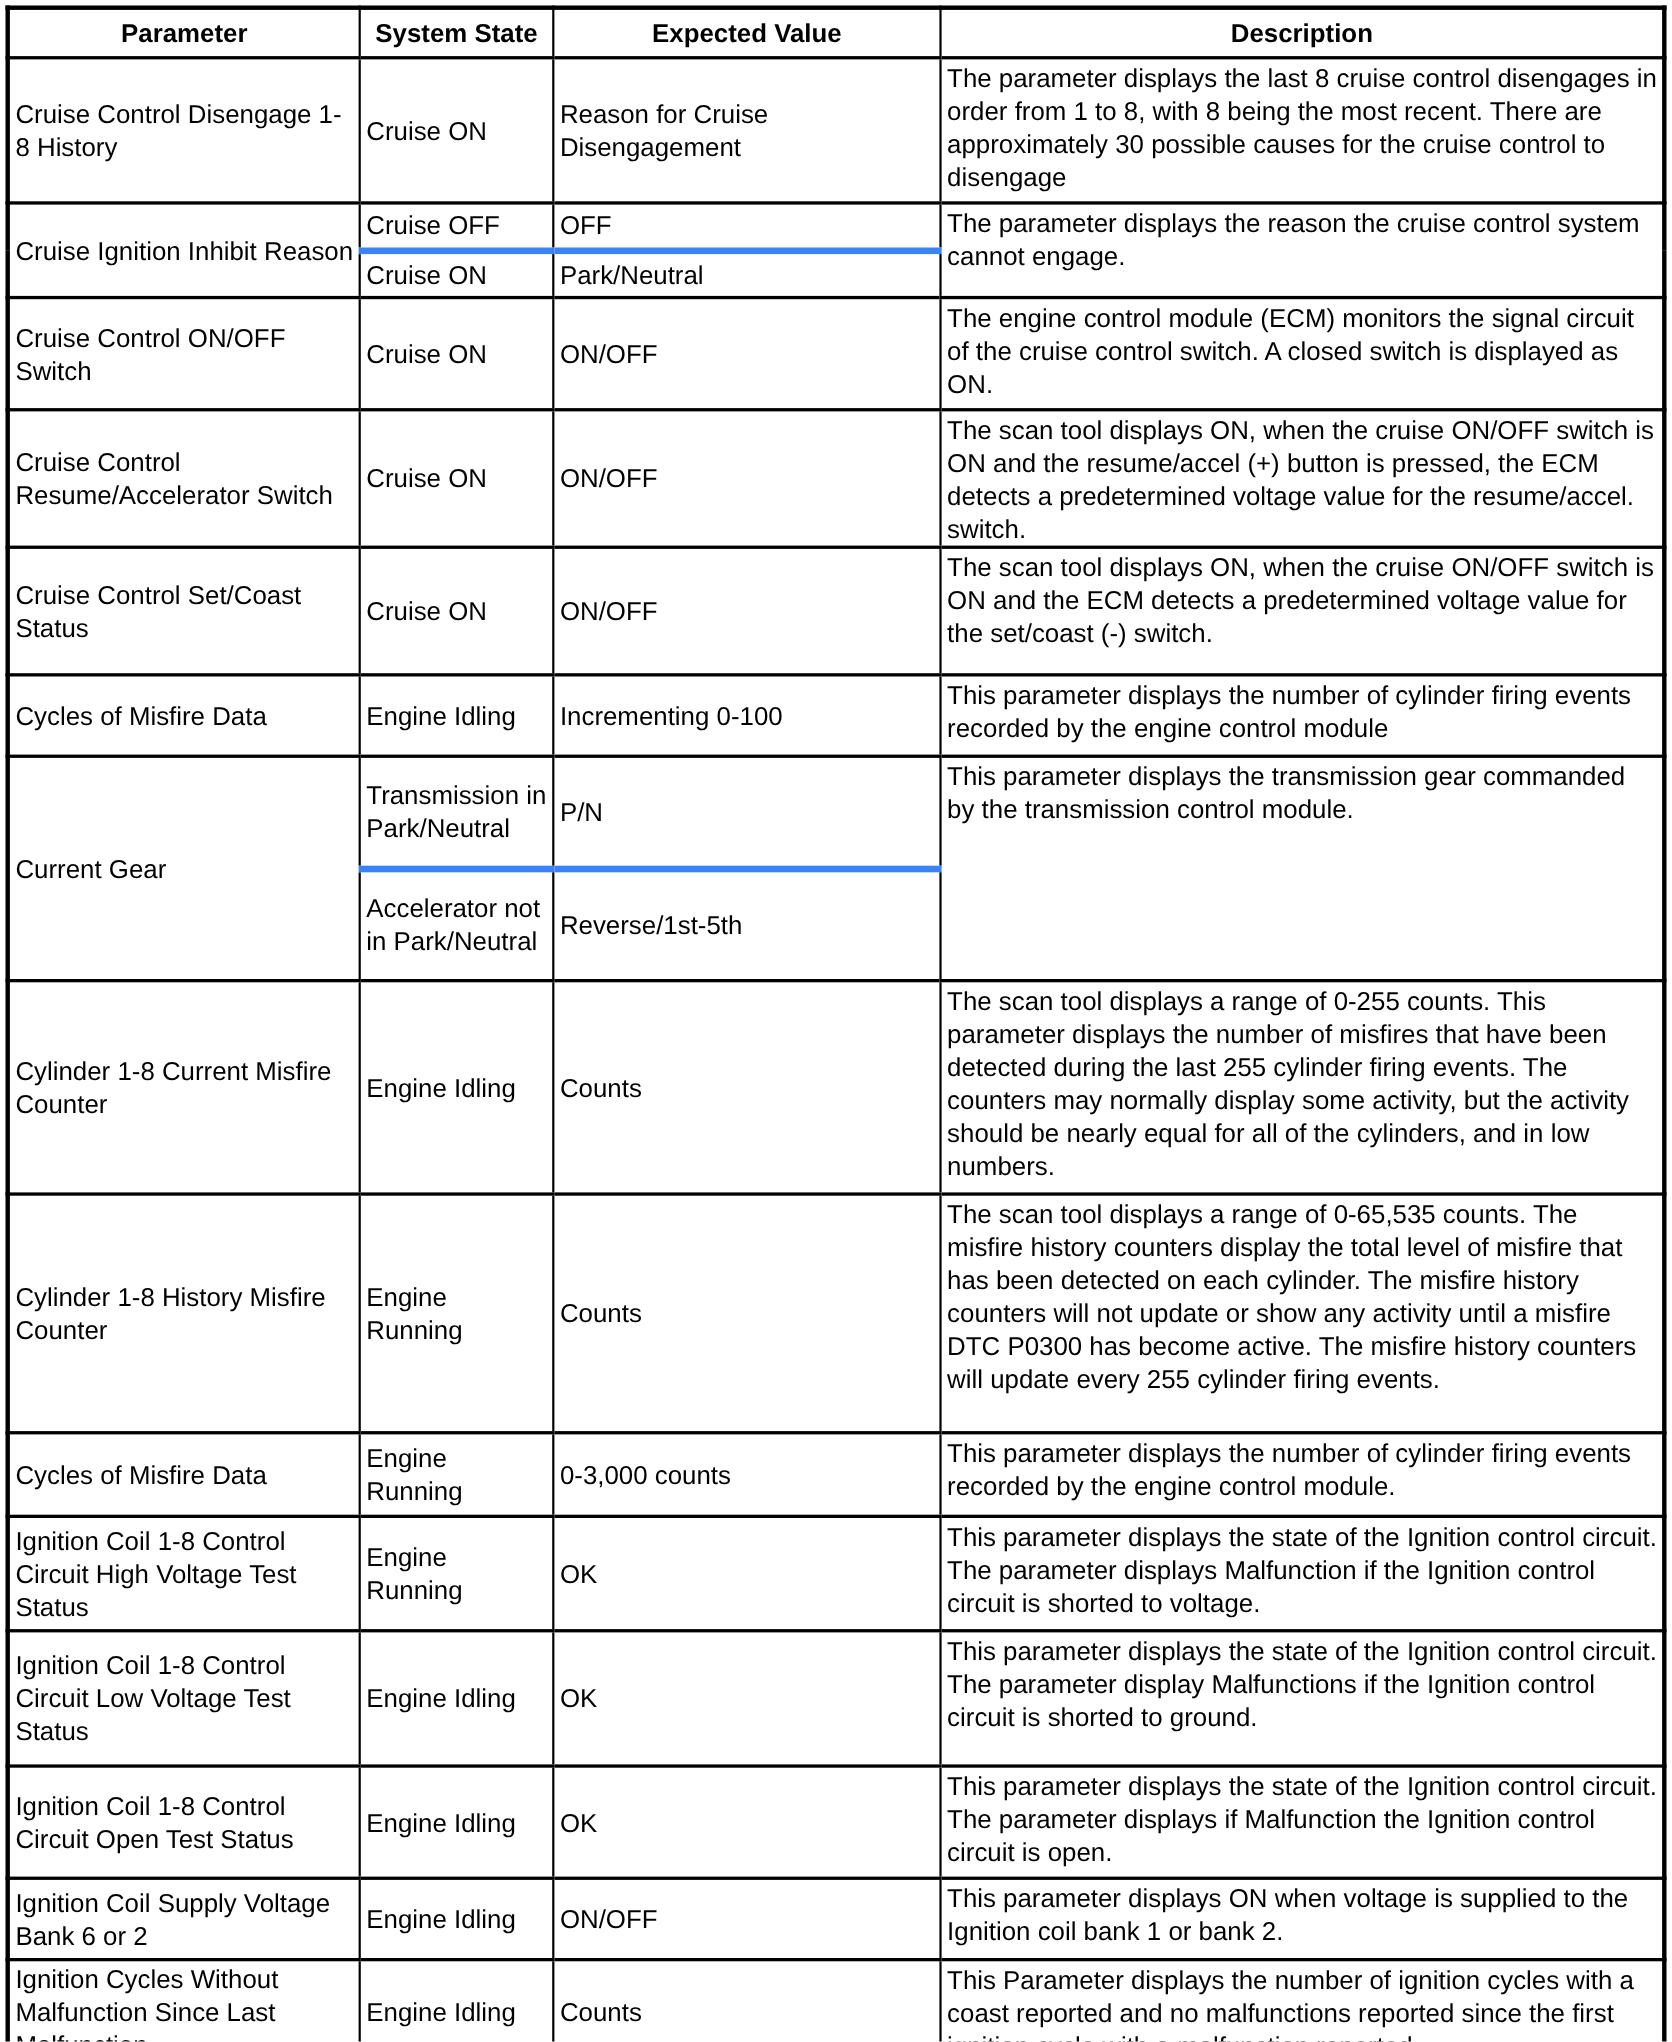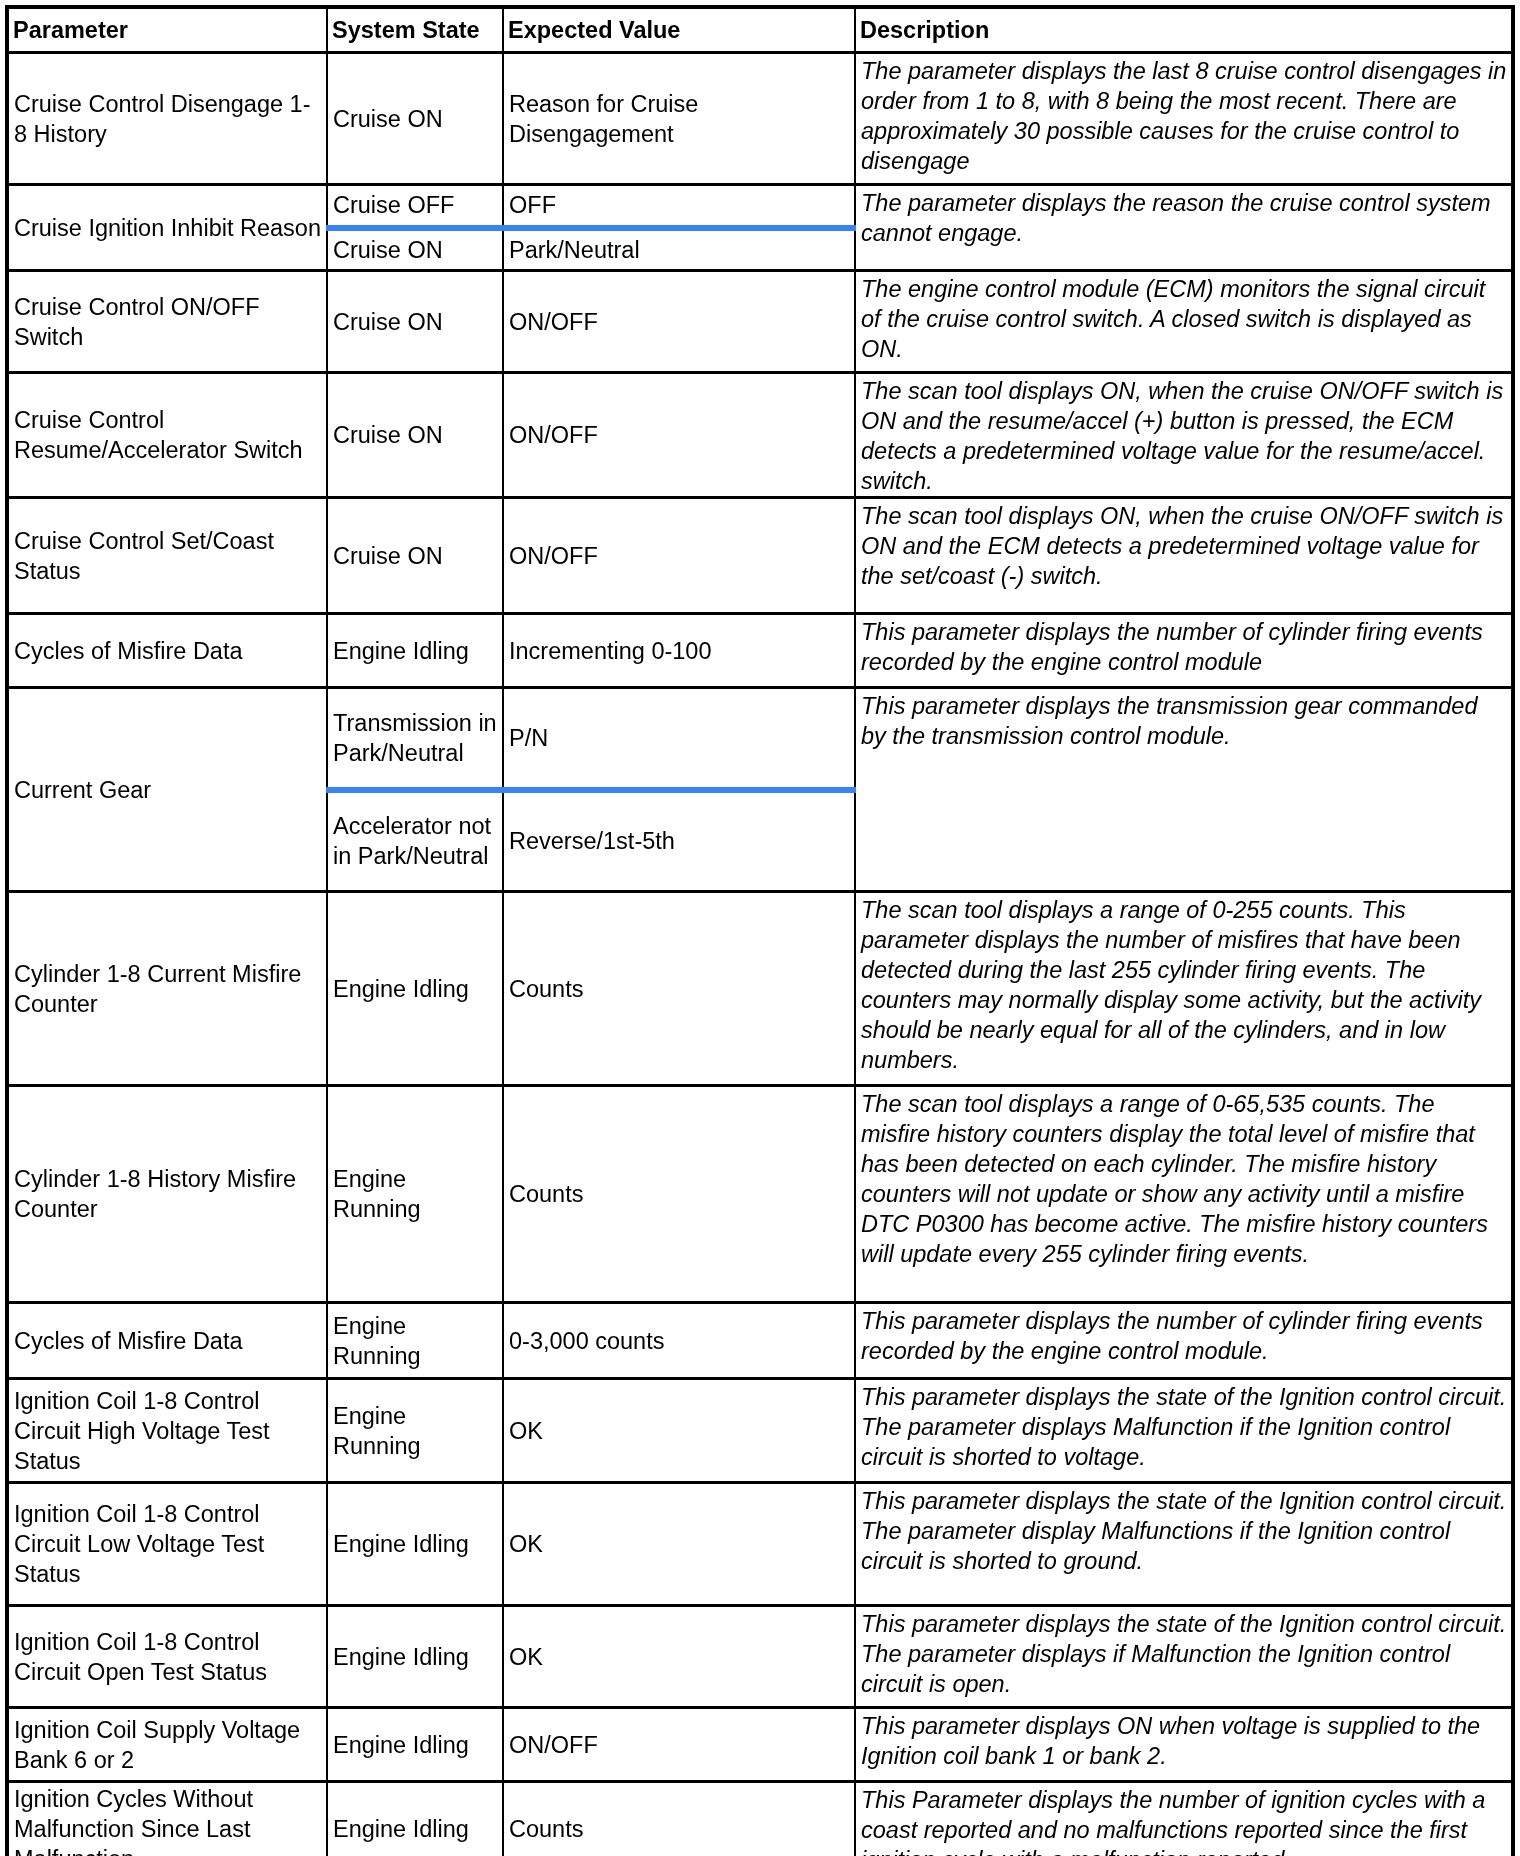--- a/index.html
+++ b/index.html
@@ -14,37 +14,37 @@
     font-size: 23.5px;
     line-height: 30px;
     color: #000;
   }
   col.c1 { width: 320px; }
   col.c2 { width: 176px; }
   col.c3 { width: 352px; }
   col.c4 { width: auto; }
   th {
     font-weight: bold;
-    text-align: left;
+    text-align: center;
     height: 42px;
     padding: 0 4px;
     border: 2px solid #000;
     border-bottom: 3px solid #000;
     vertical-align: middle;
   }
   td {
     border-left: 2px solid #000;
     border-right: 2px solid #000;
     border-top: 3px solid #000;
     border-bottom: 3px solid #000;
     padding: 0 4px 0 5px;
     vertical-align: middle;
     text-align: left;
   }
-  td.desc { vertical-align: top; padding-top: 2px; font-style: italic; }
+  td.desc { vertical-align: top; padding-top: 2px; }
   td.sub-top { border-bottom: 6px solid #3b82f6; }
   td.sub-bottom { border-top: 2px solid #000; }
 </style>
 </head>
 <body>
 
 <table>
   <colgroup>
       <col class="c1">
       <col class="c2">

